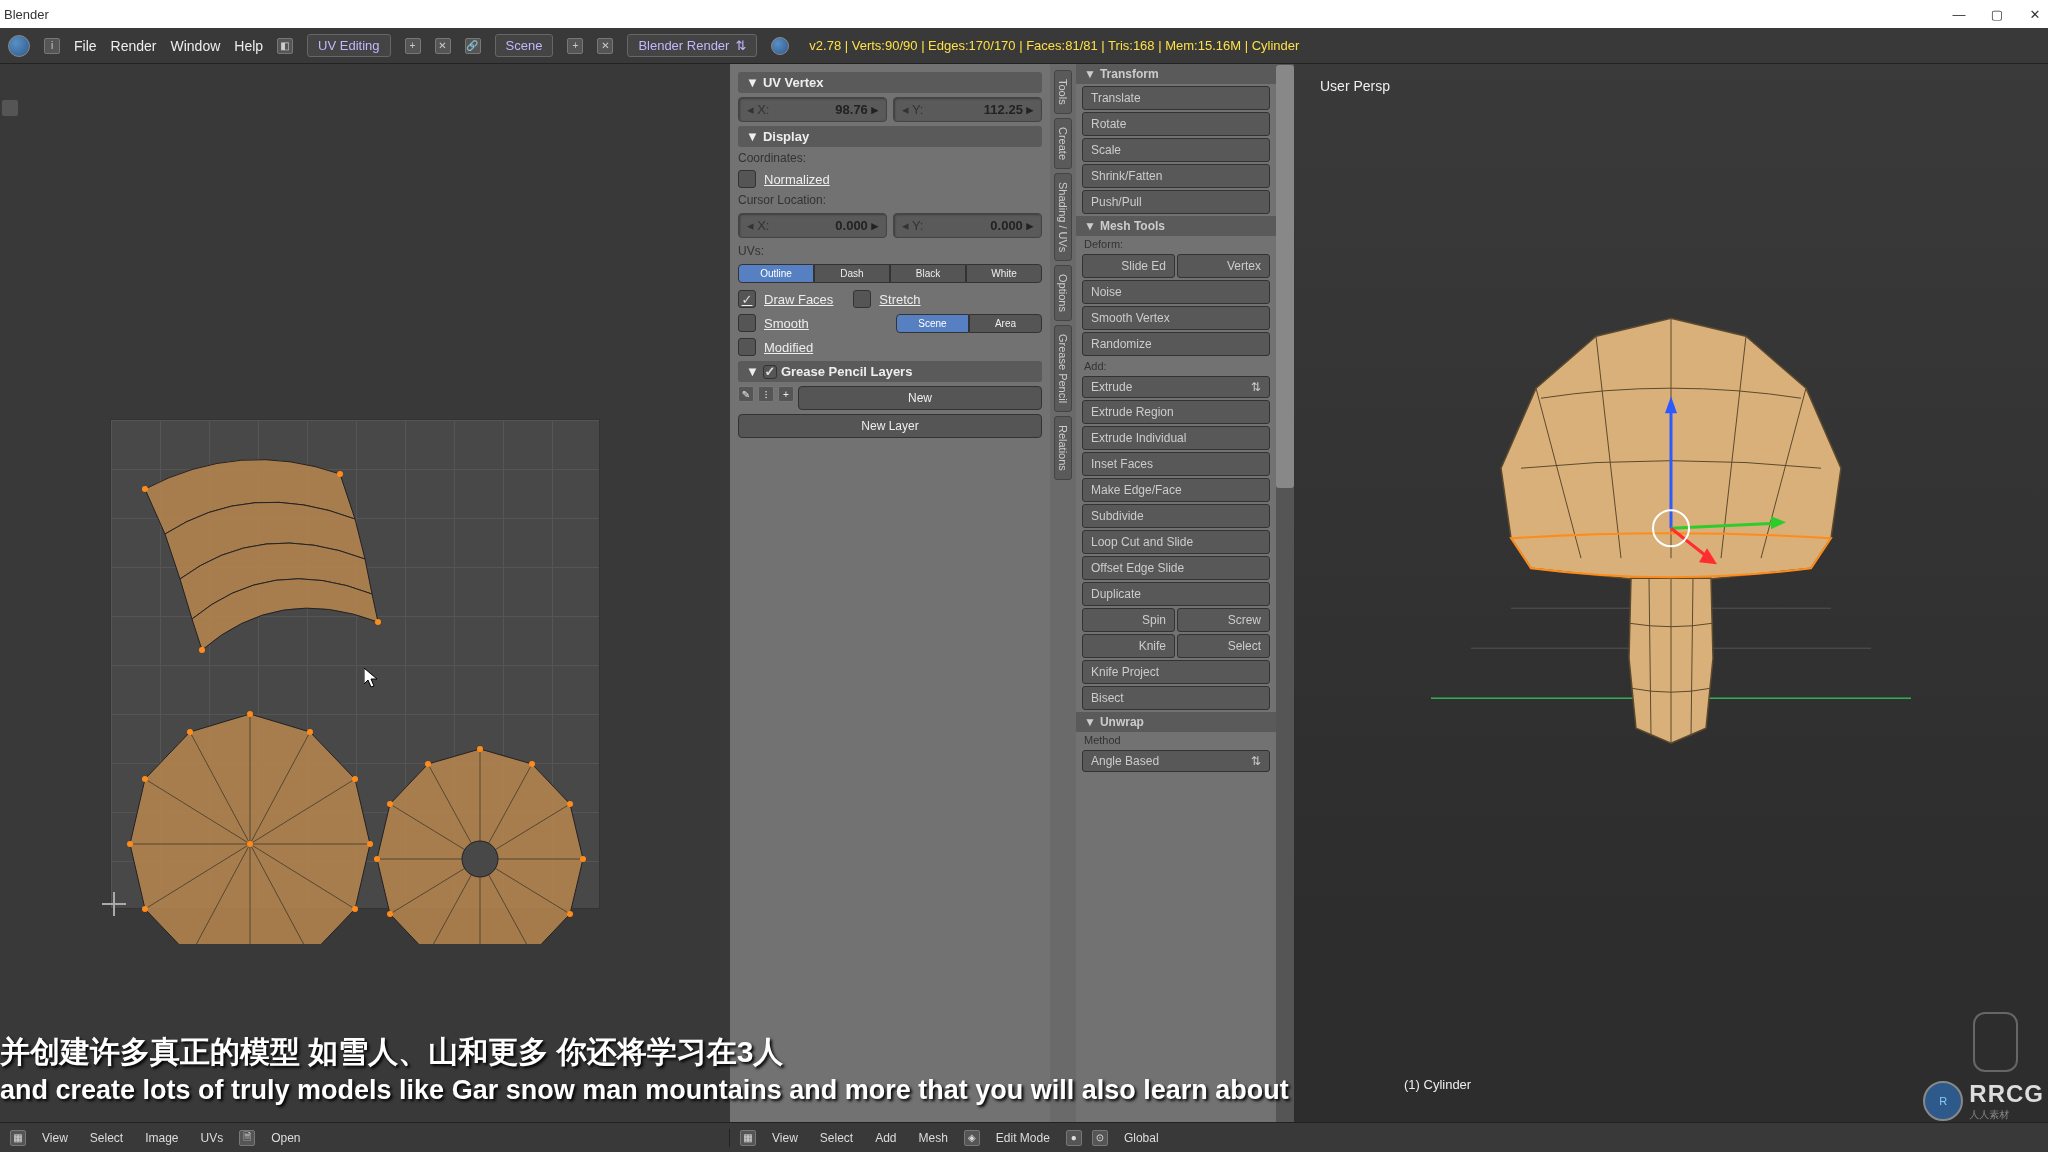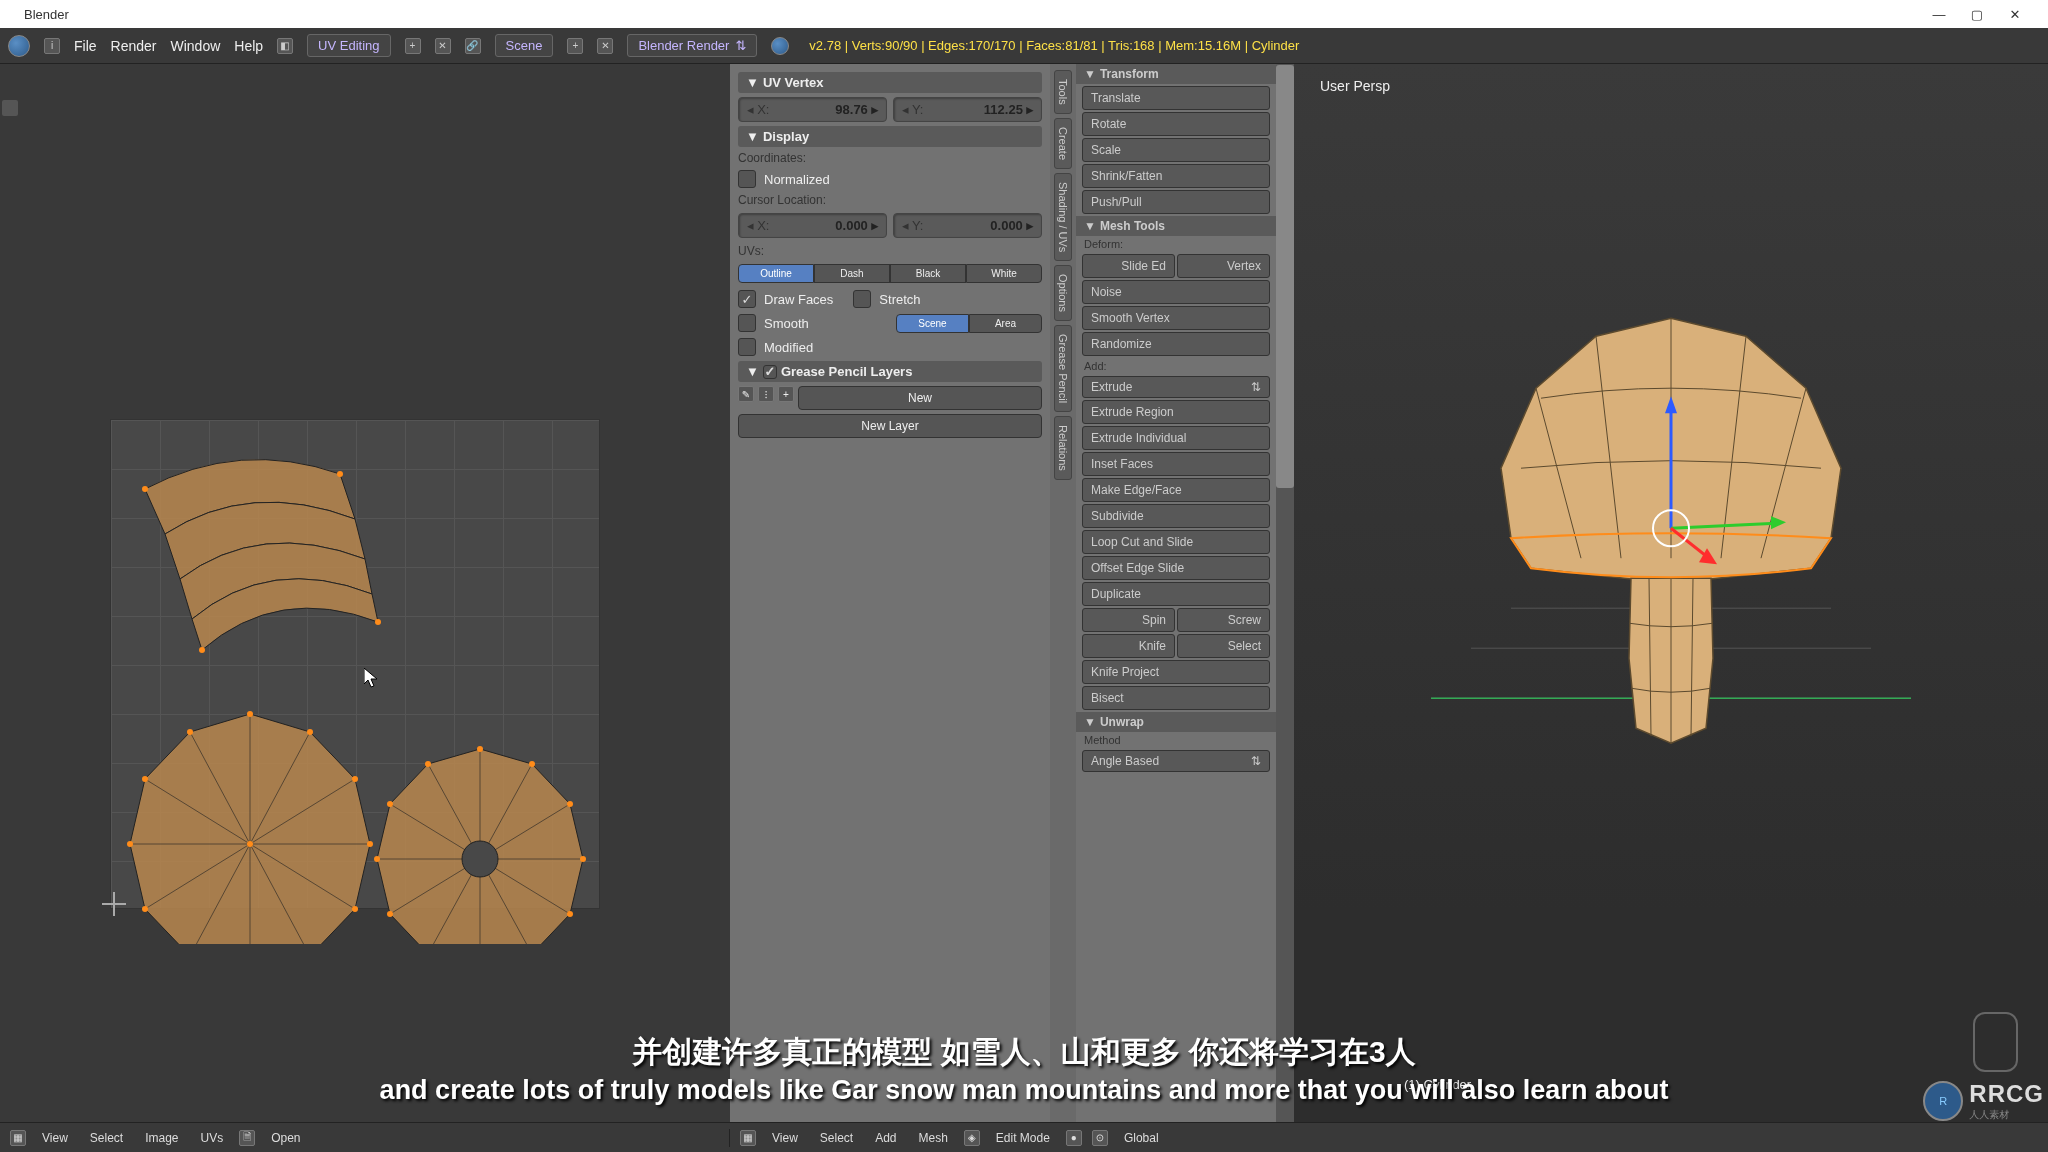--- a/index.html
+++ b/index.html
@@ -1,18 +1,18 @@
 <!DOCTYPE html>
 <html><head>
 <meta charset="utf-8">
 <style>
 * { margin: 0; padding: 0; box-sizing: border-box; font-family: -apple-system, BlinkMacSystemFont, "Segoe UI", sans-serif; }
 body { background: #393939; color: #ccc; overflow: hidden; width: 2048px; height: 1152px; position: relative; }
 
-.titlebar { background: #fff; height: 28px; display: flex; align-items: center; padding: 0 24px; color: #333; font-size: 13px; justify-content: space-between; }
+.titlebar { background: #fff; height: 28px; display: flex; align-items: center; padding: 0 4px; color: #333; font-size: 13px; justify-content: space-between; }
 .titlebar-ctrls { display: flex; gap: 20px; }
 .wnd-btn { width: 18px; height: 18px; display: flex; align-items: center; justify-content: center; }
 
 .topmenu { background: #393939; height: 36px; display: flex; align-items: center; padding: 0 8px; gap: 14px; border-bottom: 1px solid #222; }
 .bicon { width: 22px; height: 22px; background: radial-gradient(circle at 35% 35%, #5a8fc5, #2d5a8a); border-radius: 50%; border:1px solid #888;}
 .menuitem { color: #eee; font-size: 14px; cursor: pointer; }
 .layoutdrop, .scenedrop, .enginedrop { background: #444; border: 1px solid #666; border-radius: 3px; padding: 3px 10px; color: #c4b5fd; font-size: 13px; display: flex; align-items: center; gap: 6px; }
 .smallsq { width: 16px; height: 16px; background: #555; border: 1px solid #777; border-radius: 2px; display:inline-flex;align-items:center;justify-content:center;font-size:10px;}
 .stats { color: #fde047; font-size: 13px; margin-left: 6px; }
 
@@ -26,21 +26,21 @@
 .cursor2d::before { left: 11px; top: 0; width: 2px; height: 24px; }
 .cursor2d::after { top: 11px; left: 0; height: 2px; width: 24px; }
 .mouseptr { position: absolute; left: 364px; top: 604px; width: 16px; height: 22px; }
 
 .npanel { width: 320px; background: #727272; padding: 6px 8px; font-size: 13px; color: #eee; }
 .phead { background: #5a5a5a; padding: 3px 8px; font-weight: 600; margin: 2px 0; border-radius: 3px; display: flex; align-items: center; gap: 4px; font-size:13px;}
 .numrow { display: flex; gap: 6px; margin: 4px 0; }
 .numfield { flex: 1; background: #5a5a5a; border: 1px solid #444; border-radius: 4px; padding: 4px 8px; display: flex; justify-content: space-between; box-shadow: inset 1px 1px 2px rgba(0,0,0,0.3); }
 .lbl { color: #333; font-weight: 500; }
 .val { color: #222; font-weight: 600; }
-.checkrow { display: flex; align-items: center; gap: 8px; padding: 3px 0; }
+.checkrow { display: flex; align-items: center; gap: 8px; padding: 3px 0; text-decoration: underline; }
 .chk { width: 18px; height: 18px; background: #555; border: 1px solid #333; border-radius: 3px; display:flex;align-items:center;justify-content:center;}
 .chk.on::after { content: '✓'; color: #ddd; font-size: 13px; }
 .segrow { display: flex; margin: 4px 0; }
 .segbtn { flex: 1; background: #555; border: 1px solid #333; padding: 3px 0; text-align: center; font-size: 10px; }
 .segbtn:first-child { border-radius: 4px 0 0 4px; }
 .segbtn:last-child { border-radius: 0 4px 4px 0; }
 .segbtn.active { background: #5680C2; color: #fff; }
 .sublabel { color: #333; font-size: 12px; padding: 2px 0; }
 .wide-btn { background: #555; border: 1px solid #333; border-radius: 4px; padding: 4px; text-align: center; margin: 4px 0; font-size: 12px; }
 
@@ -56,21 +56,21 @@
 .dropb { background: #585858; border: 1px solid #333; border-radius: 3px; padding: 3px 8px; margin: 2px 6px; display: flex; justify-content: space-between; align-items:center;}
 
 .scrollb { width: 18px; background: #555; }
 .scrollb .thumb { background: #888; width: 100%; height: 40%; margin-top: 5%; border-radius: 3px; }
 
 .view3d { flex: 1; background: linear-gradient(#3a3a3a, #2d2d2d 80%); position: relative; }
 .persp { position: absolute; top: 14px; left: 26px; color: #eee; font-size: 14px; }
 .objinfo { position: absolute; bottom: 30px; left: 110px; color: #eee; font-size: 13px; }
 .mushsvg { position: absolute; left: 50%; top: 50%; transform: translate(-50%, -58%); }
 
-.subtitle { position: absolute; bottom: 46px; width: 100%; text-align: center; pointer-events: none; }
+.subtitle { position: absolute; bottom: 46px; width: 100%; pointer-events: none; }
 .sub-cn { color: #fff; font-size: 30px; font-weight: 700; text-shadow: 2px 2px 3px #000; }
 .sub-en { color: #fff; font-size: 27px; font-weight: 600; text-shadow: 2px 2px 3px #000; margin-top: 2px; }
 
 .footerbar { position: absolute; bottom: 0; left: 0; right: 0; height: 30px; background: #393939; border-top: 1px solid #222; display: flex; align-items: center; }
 .footseg { display: flex; align-items: center; gap: 10px; padding: 0 10px; font-size: 12px; color: #ddd; }
 .footseg.l { width: 730px; border-right: 1px solid #222; }
 .footseg.r { flex: 1; }
 .footbtn { padding: 2px 6px; }
 .navhint { position: absolute; right: 30px; bottom: 50px; width: 45px; height: 60px; border: 2px solid #666; border-radius: 12px; }
 .watermark { position: absolute; right: 4px; bottom: 30px; display: flex; align-items: center; gap: 6px; }

